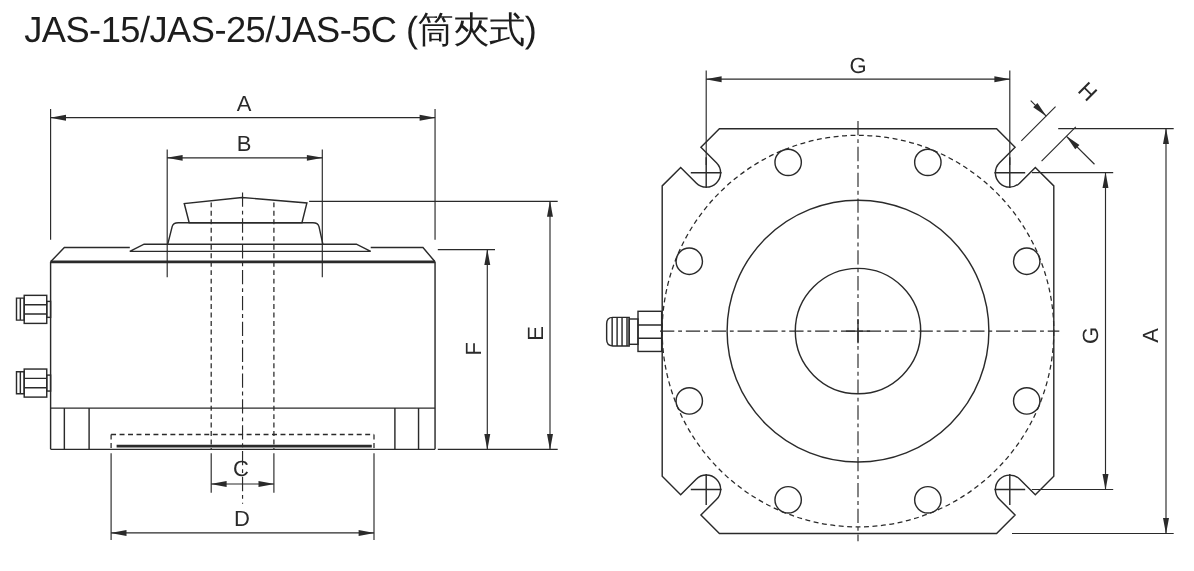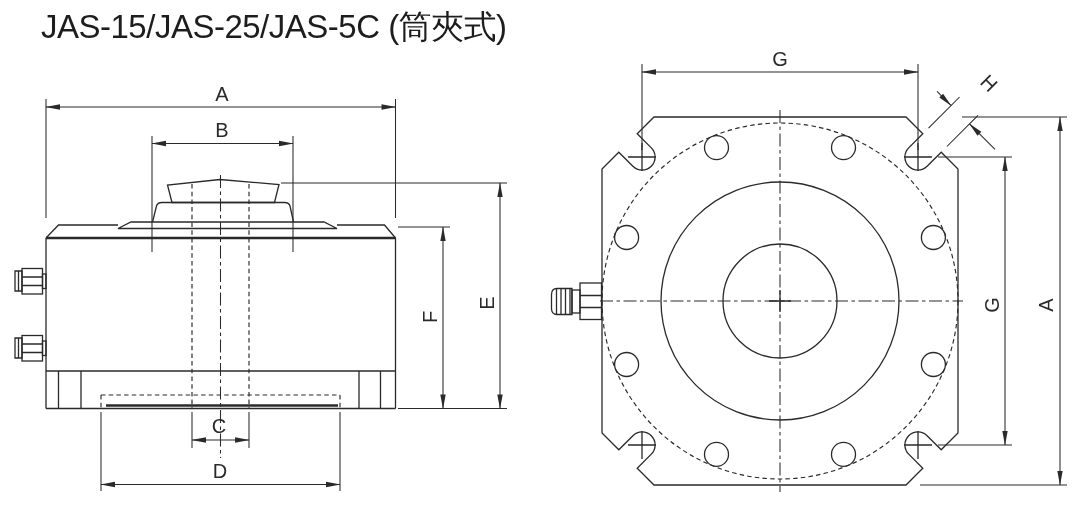--- a/index.html
+++ b/index.html
@@ -1,17 +1,17 @@
 <!DOCTYPE html>
 <html><head>
 <meta charset="utf-8">
 <style>
   html,body{margin:0;padding:0;background:#ffffff;}
   body{width:1085px;height:519px;position:relative;font-family:"Liberation Sans",sans-serif;overflow:hidden;}
-  .title{position:absolute;left:41px;top:5px;font-size:33px;letter-spacing:-0.5px;color:#1d1d1d;white-space:nowrap;}
+  .title{position:absolute;left:22px;top:5px;font-size:33px;letter-spacing:-0.5px;color:#1d1d1d;white-space:nowrap;}
   svg{position:absolute;left:0;top:0;}
   .ln{stroke:#2a2a2a;stroke-width:1.3;fill:none;stroke-linecap:butt;}
   .thk{stroke-width:2.5;}
   .dsh{stroke-dasharray:4.5 3.2;stroke-width:1.15;}
   .ctr{stroke-width:1.05;stroke-dasharray:13 3.5 3.5 3.5;}
   .dim{stroke:#2a2a2a;stroke-width:1.05;fill:none;}
   text.lbl{font-family:"Liberation Sans",sans-serif;font-size:20px;fill:#2a2a2a;text-anchor:middle;stroke:none;font-weight:400;}
 </style>
 </head>
 <body>

